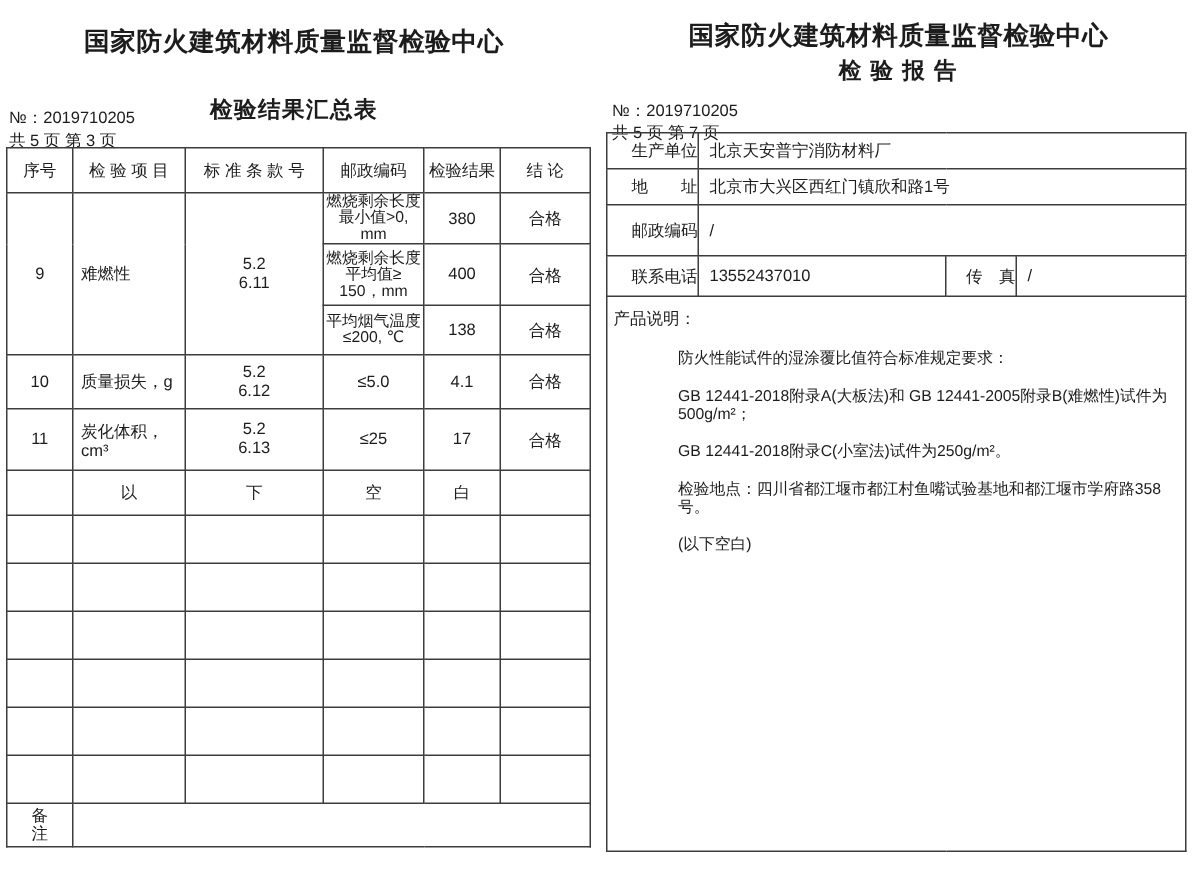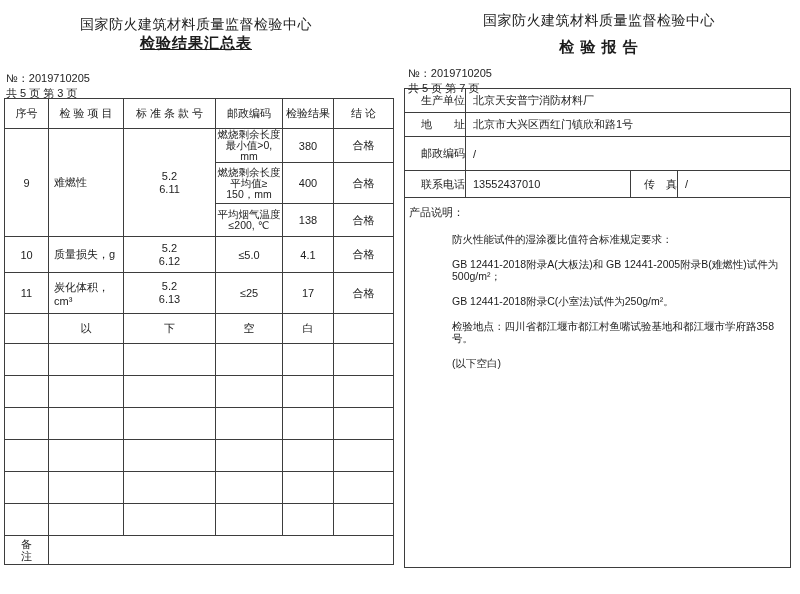--- a/index.html
+++ b/index.html
@@ -4,26 +4,26 @@
 <style>
   html,body{margin:0;padding:0;}
   body{
     width:800px;height:594px;background:#ffffff;position:relative;
     font-family:"Liberation Sans","DejaVu Sans",sans-serif;color:#1c1c1c;
   }
   .page{position:absolute;top:0;height:594px;}
   #left-page{left:0;width:400px;}
   #right-page{left:400px;width:400px;}
 
-  .org{position:absolute;left:0;right:8px;text-align:center;font-weight:normal;font-size:14px;letter-spacing:0.5px;}
+  .org{position:absolute;left:0;right:8px;text-align:center;font-weight:bold;font-size:17px;letter-spacing:0.5px;}
   .doc-title{position:absolute;left:0;right:8px;text-align:center;font-weight:bold;font-size:15px;letter-spacing:1px;}
   .no-row{position:absolute;display:flex;justify-content:space-between;font-size:11px;flex-direction:column;}
 
   #left-page .org{top:16px;}
-  #left-page .doc-title{top:34px;text-decoration:underline;}
+  #left-page .doc-title{top:64px;}
   #left-page .no-row{top:71px;left:6px;right:26px;}
 
   #right-page .org{top:12px;left:4px;right:6px;}
   #right-page .doc-title{top:38px;left:4px;right:6px;}
   #right-page .no-row{top:66px;left:8px;right:16px;}
 
   table{border-collapse:collapse;table-layout:fixed;font-size:11px;position:absolute;}
   td,th{border:1px solid #3d3d3d;text-align:center;vertical-align:middle;font-weight:normal;padding:0;overflow:hidden;}
 
   #left-table{top:98px;left:4px;width:389px;}

